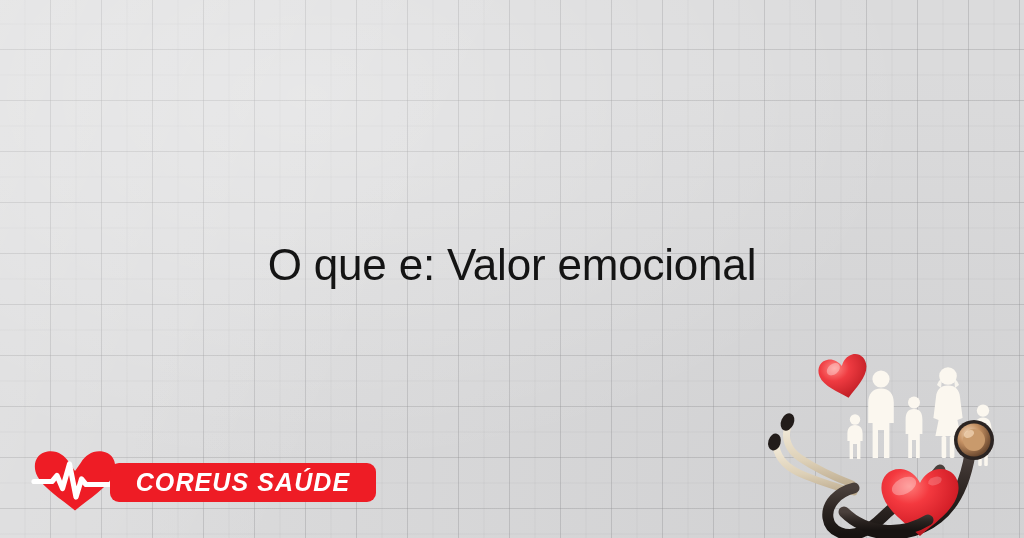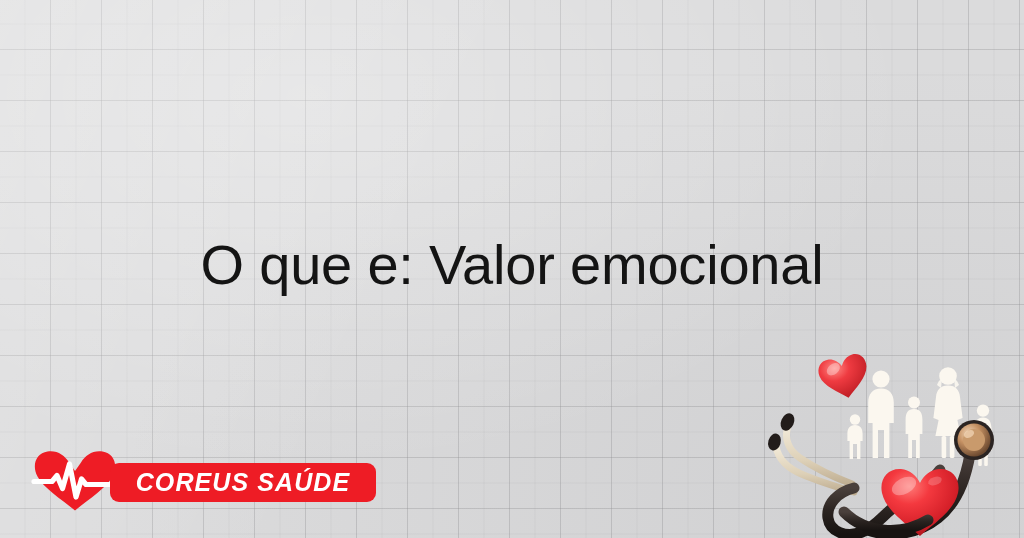--- a/index.html
+++ b/index.html
@@ -43,21 +43,21 @@
     pointer-events: none;
   }
 
   
   #headline {
     position: absolute;
     left: 0;
     top: 234px;
     width: 1024px;
     text-align: center;
-    font-size: 56px;
+    font-size: 44px;
     line-height: 62px;
     font-weight: 400;
     color: #141414;
     letter-spacing: -0.2px;
     white-space: nowrap;
   }
 
   
   #logo {
     position: absolute;

